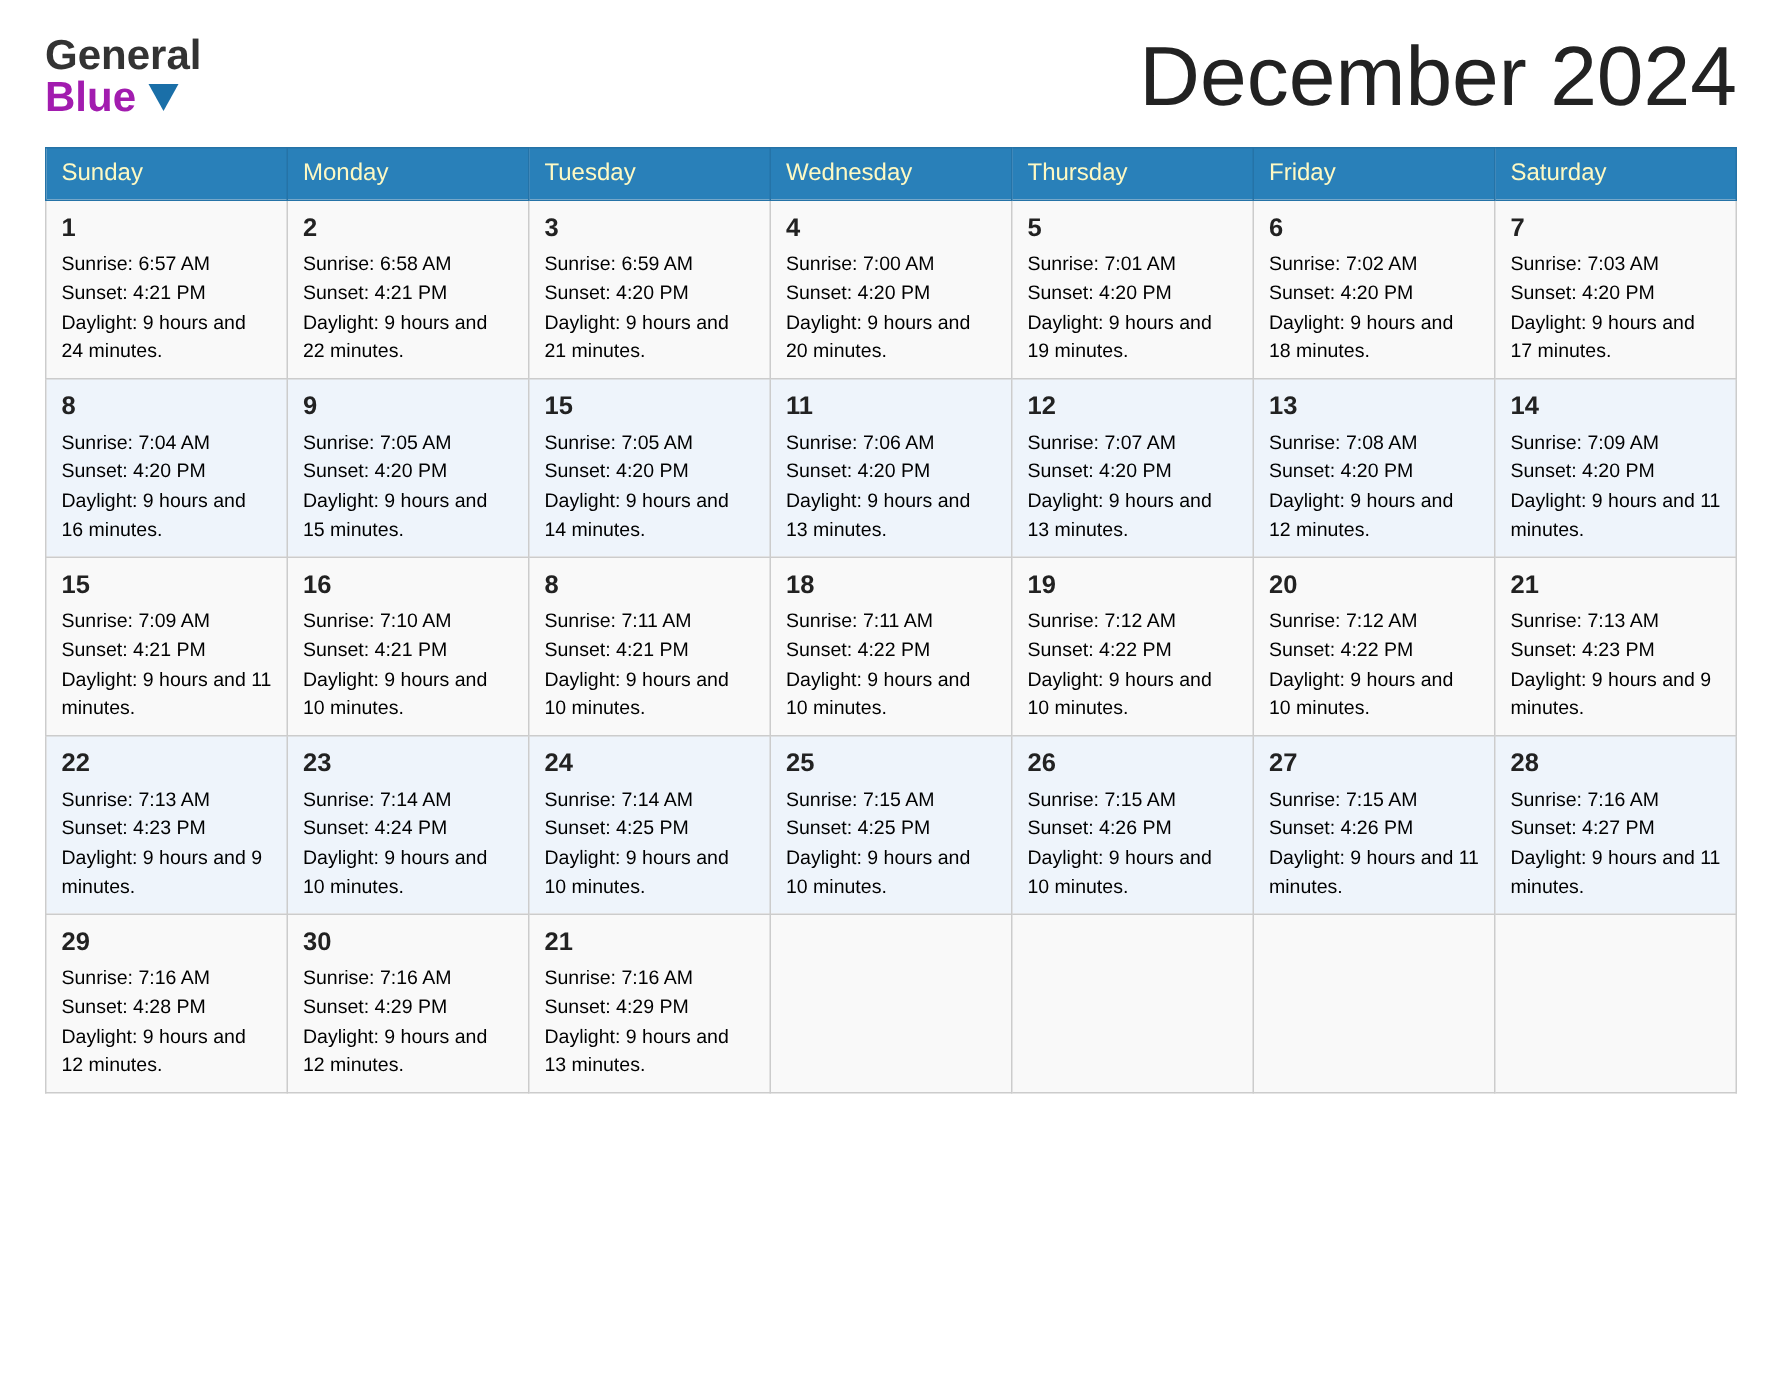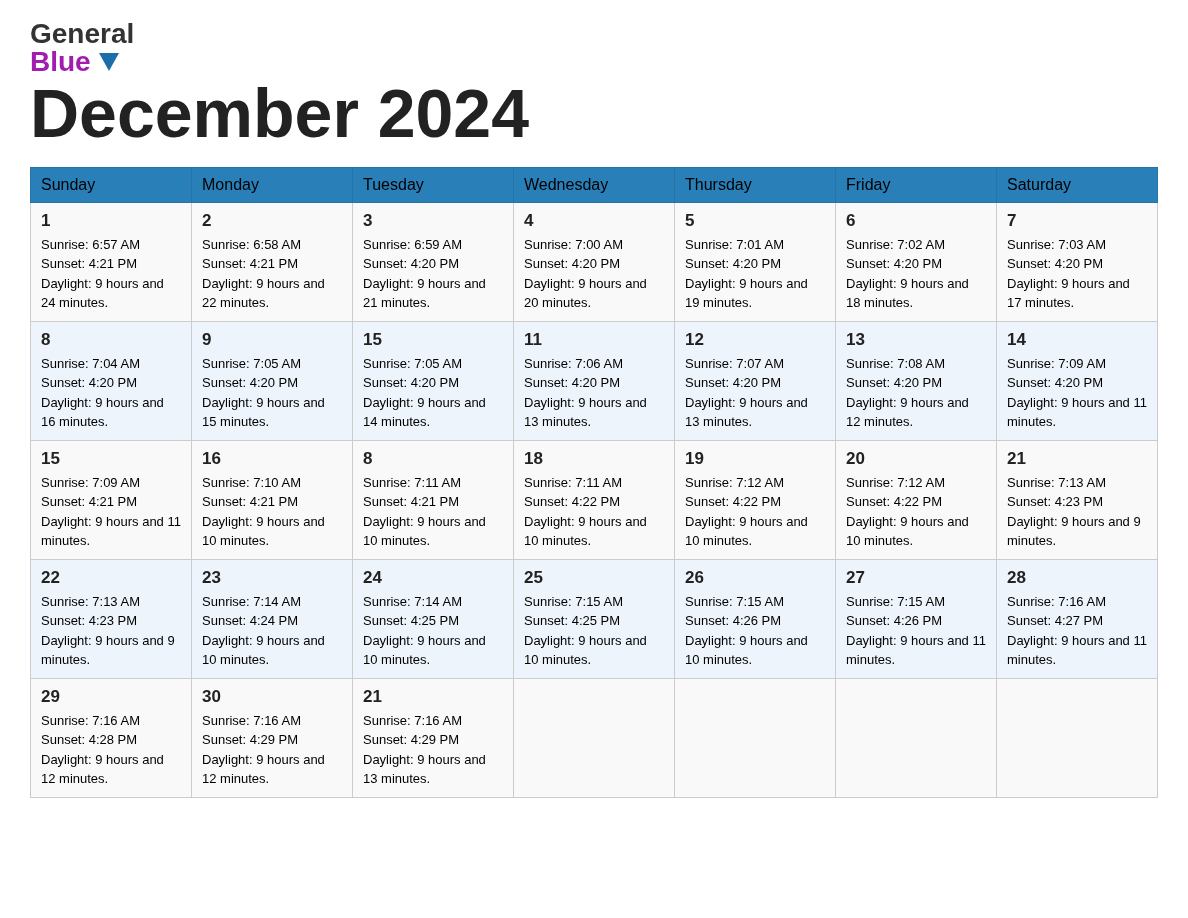--- a/index.html
+++ b/index.html
@@ -7,23 +7,22 @@
       font-family: Arial, sans-serif;
       background: #fff;
       color: #333;
       width: 1188px;
       min-height: 918px;
       padding: 20px 30px;
     }
     .header-area {
       display: flex;
       justify-content: space-between;
-      align-items: flex-start;
+      align-items: center;
       margin-bottom: 16px;
-      flex-direction: column;
     }
     .logo {
       display: flex;
       flex-direction: column;
       align-items: flex-start;
     }
     .logo-general {
       font-size: 28px;
       font-weight: bold;
       color: #333;
@@ -44,38 +43,38 @@
       border-left: 10px solid transparent;
       border-right: 10px solid transparent;
       border-top: 18px solid #1a6fa8;
       display: inline-block;
       margin-left: 4px;
     }
     .title-area {
       text-align: right;
     }
     .month-title {
-      font-size: 68px;
-      font-weight: bold;
+      font-size: 56px;
+      font-weight: normal;
       color: #222;
       line-height: 1.1;
     }
     .location-title {
       font-size: 22px;
       color: #444;
       margin-top: 4px;
     }
     .calendar-table {
       width: 100%;
       border-collapse: collapse;
       border: 1px solid #aaa;
     }
     .calendar-table th {
       background-color: #2980b9;
-      color: #000000;
+      color: #fef9c3;
       font-size: 16px;
       font-weight: normal;
       padding: 8px 10px;
       text-align: left;
       border: 1px solid #2573a7;
     }
     .calendar-table td {
       vertical-align: top;
       padding: 8px 10px;
       border: 1px solid #ccc;

